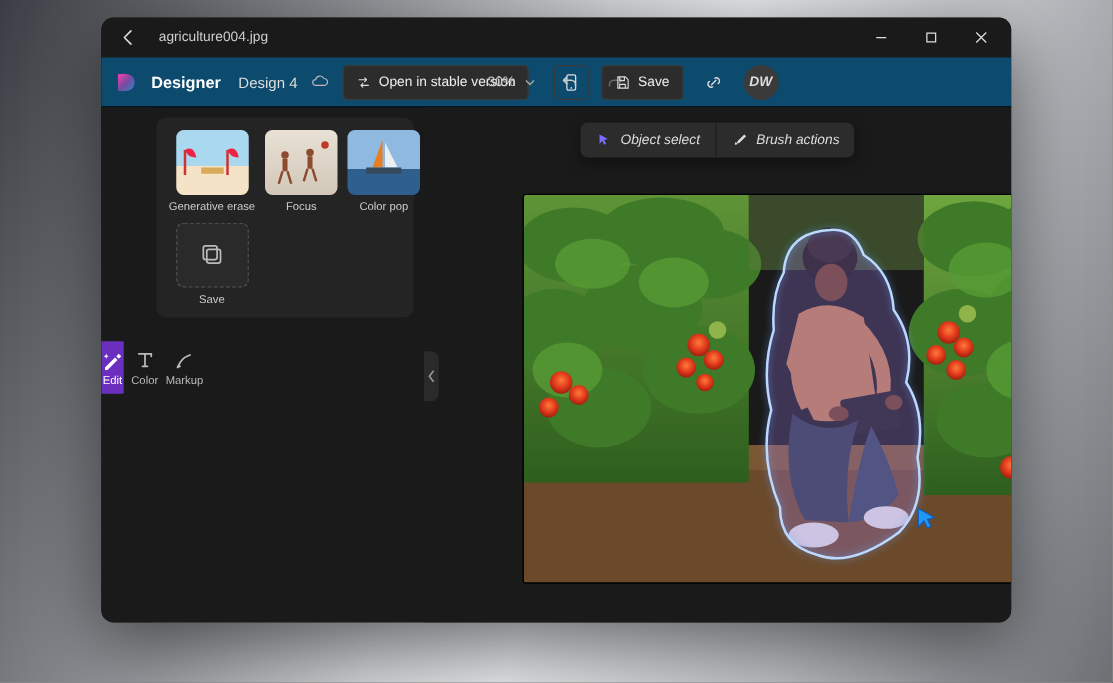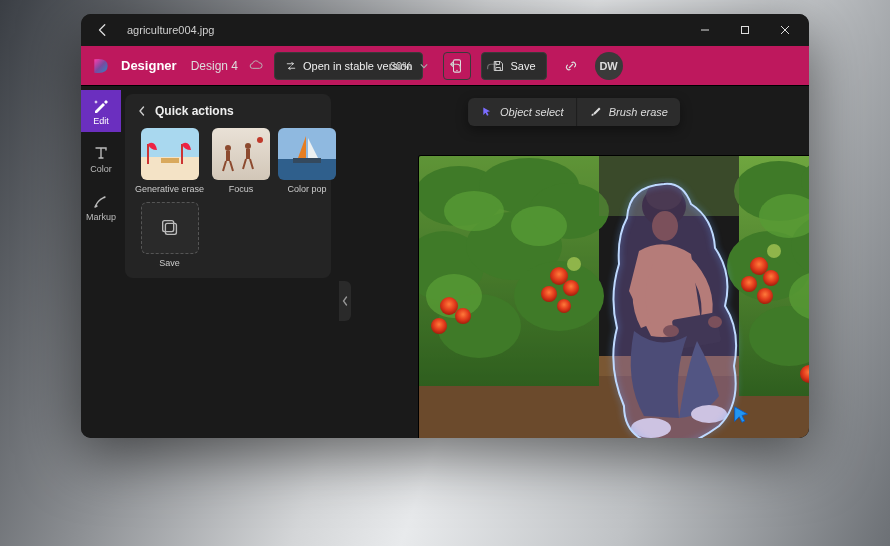--- a/index.html
+++ b/index.html
@@ -2,45 +2,45 @@
 <html><head>
 <meta charset="utf-8">
 <style>
   * { box-sizing: border-box; margin: 0; padding: 0; }
   html, body { width: 890px; height: 546px; overflow: hidden; font-family: "Segoe UI", Arial, sans-serif; }
   body {
     background: linear-gradient(110deg, #3a3e44 0%, #8c8f93 25%, #d4d6d8 45%, #e8eaec 55%, #bfc2c5 75%, #6c7075 100%);
     display: flex; align-items: center; justify-content: center;
   }
   .window {
-    position: absolute; left: 81px; top: 14px; width: 728px; height: 424px;
+    position: absolute; left: 81px; top: 14px; width: 728px; height: 484px;
     background: #1a1a1a; border-radius: 10px; overflow: hidden;
     box-shadow: 0 18px 60px rgba(0,0,0,0.55); color: #e6e6e6;
   }
   
   .titlebar { height: 32px; display: flex; align-items: center; padding: 0 4px 0 8px; background: #1a1a1a; font-size: 11px; }
   .titlebar .back { width: 28px; height: 28px; display:flex;align-items:center;justify-content:center; border-radius:4px; cursor:pointer;}
   .titlebar .fname { margin-left: 10px; color:#cfcfcf; }
   .titlebar .spacer { flex:1; }
   .winbtn { width: 40px; height: 32px; display:flex;align-items:center;justify-content:center; cursor:pointer;}
   
-  .toolbar { height: 40px; display:flex; align-items:center; padding: 0 10px; gap:10px; background:#be185d; border-bottom: 1px solid #000; }
+  .toolbar { height: 40px; display:flex; align-items:center; padding: 0 10px; gap:10px; background:#0c4a6e; border-bottom: 1px solid #000; }
   .logo { width:20px; height:20px; display:flex;align-items:center;justify-content:center;}
   .appname { font-size:13px; font-weight:600; color:#fff; }
   .designname { font-size:12px; color:#ddd; margin-left:4px;}
   .cloudico { width:16px; height:16px; display:flex;align-items:center;justify-content:center;color:#bbb;}
   .btn { display:flex; align-items:center; gap:6px; height:28px; padding:0 10px; border-radius:4px; background:#2c2c2c; color:#eee; font-size:11px; cursor:pointer; border:1px solid #3a3a3a;}
   .toolbar .center { position:absolute; left:50%; transform:translateX(-50%); display:flex; align-items:center; gap:8px;}
   .zoom { display:flex; align-items:center; gap:8px; font-size:11px; color:#ccc; cursor:pointer; padding:4px 6px; border-radius:4px;}
   .iconbtn { width:28px; height:28px; display:flex;align-items:center;justify-content:center; border-radius:4px; cursor:pointer; color:#aaa;}
   .iconbtn.disabled { opacity:0.4; cursor:default;}
-  .avatar { width:28px;height:28px;border-radius:50%;background:#3a3a3a;display:flex;align-items:center;justify-content:center;font-size:11px;font-weight:600;color:#ddd;}
+  .avatar { width:28px;height:28px;border-radius:50%;background:#3a3a3a;display:flex;align-items:center;justify-content:center;font-size:11px;font-weight:600;color:#ddd;font-style:italic;}
   
   .body { position:absolute; top:72px; bottom:0; left:0; right:0; display:flex; }
-  .rail { width:40px; background:#1a1a1a; display:flex; flex-direction:column; align-items:center; padding-top:4px; gap:6px;}
+  .rail { width:40px; background:#1a1a1a; display:flex; align-items:center; padding-top:4px; gap:6px;}
   .rail-item { width:40px; display:flex;flex-direction:column;align-items:center;justify-content:center; gap:2px; padding:6px 0; cursor:pointer; color:#bbb; font-size:9px;}
   .rail-item.active { background:#6b2fbf; color:#fff; border-radius:0;}
   .rail-item .ric { width:18px;height:18px;display:flex;align-items:center;justify-content:center;}
   .panel { width:218px; background:transparent; padding:8px 8px 8px 4px;}
   .panel-card { background:#242424; border-radius:8px; padding:10px;}
   .panel-head { display:flex; align-items:center; gap:6px; font-size:12px; font-weight:600; margin-bottom:10px; color:#eee;}
   .panel-head .chev { width:14px;height:14px;display:flex;align-items:center;justify-content:center;color:#ccc; cursor:pointer;}
   .grid { display:grid; grid-template-columns: repeat(3, 1fr); gap:8px;}
   .tile { display:flex; flex-direction:column; align-items:center; gap:4px; cursor:pointer;}
   .thumb { width:58px; height:52px; border-radius:6px; background:#333; overflow:hidden; position:relative; }
@@ -188,28 +188,20 @@
           <svg width="16" height="16" viewBox="0 0 16 16">
               <path d="M3 12c3-6 5-6 9-8M3 12l-1 2 2-1" stroke="#bbb" stroke-width="1.4" fill="none" stroke-linecap="round" stroke-linejoin="round"></path>
             </svg>
         </div>
         <span>Markup</span>
       </div>
     </div>
 
     <div class="panel">
       <div class="panel-card">
-        <div class="panel-head">
-          <div class="chev">
-            <svg width="10" height="10" viewBox="0 0 10 10">
-                <path d="M6.5 1L3 5l3.5 4" stroke="#ccc" stroke-width="1.4" fill="none" stroke-linecap="round" stroke-linejoin="round"></path>
-              </svg>
-          </div>
-          <span>Quick actions</span>
-        </div>
         <div class="grid">
           <div class="tile">
             <div class="thumb beach">
               <svg viewBox="0 0 58 52" width="58" height="52">
                   <rect x="6" y="16" width="2" height="20" fill="#c33"></rect>
                   <path d="M7 16 Q14 12 16 22 Q9 22 7 16" fill="#e24"></path>
                   <rect x="40" y="16" width="2" height="20" fill="#c33"></rect>
                   <path d="M41 16 Q48 12 50 22 Q43 22 41 16" fill="#e24"></path>
                   <rect x="20" y="30" width="18" height="5" fill="#d9a95c"></rect>
                 </svg>
@@ -268,21 +260,21 @@
               </svg>
           </div>
           <span>Object select</span>
         </div>
         <div class="sel-item">
           <div class="sel-ico">
             <svg width="12" height="12" viewBox="0 0 16 16">
                 <path d="M12 2l2 2-7 7-3 1 1-3 7-7zM3 13c1 0 2-1 2-1l-2-2s-1 1-1 2 0 1 1 1z" fill="#ddd"></path>
               </svg>
           </div>
-          <span>Brush erase</span>
+          <span>Brush actions</span>
         </div>
       </div>
 
       <div class="canvas-img">
         <svg class="field" viewBox="0 0 480 310" preserveAspectRatio="none">
 
           <rect x="0" y="210" width="480" height="100" fill="#6b4a2c"></rect>
           <rect x="0" y="200" width="480" height="20" fill="#7a5733"></rect>
 
           <defs>

